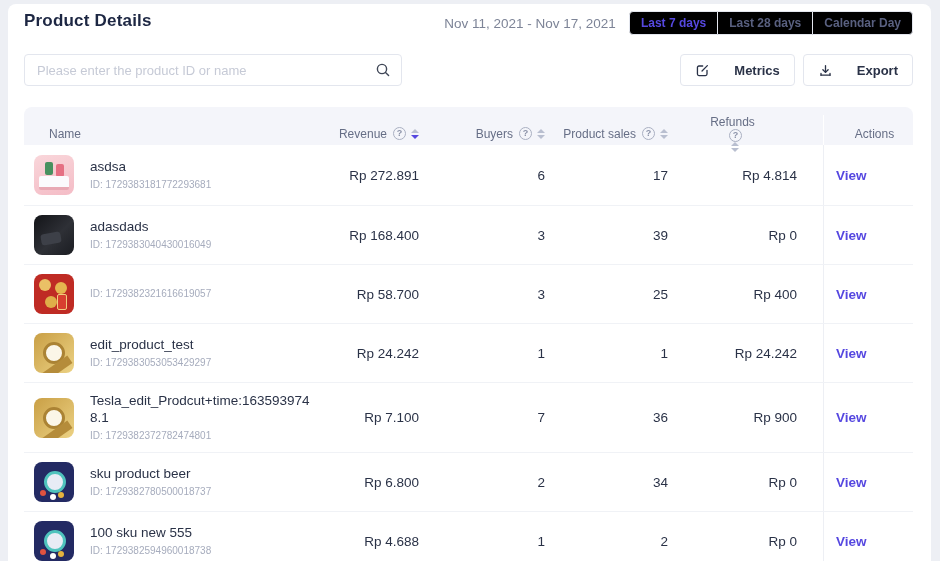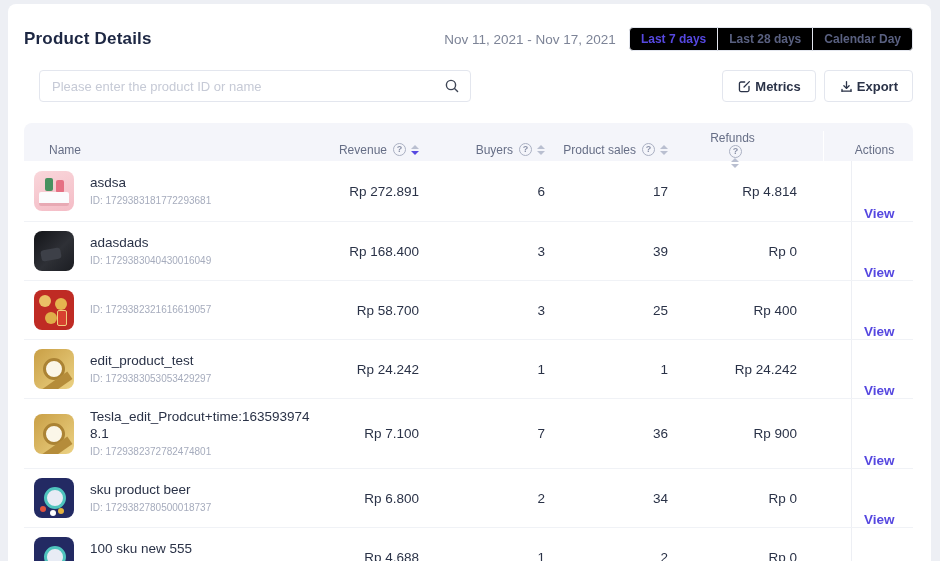--- a/index.html
+++ b/index.html
@@ -21,46 +21,46 @@
     --cell-text:#2a3247;
     --title:#1d2743;
   }
   .card{
     position:absolute; left:8px; top:4px; width:923px; height:640px;
     background:#fff; border-radius:8px;
   }
   .content{ margin:0 18px 0 16px; width:889px; }
 
   
-  .header-row{ padding-top:23px; display:flex; justify-content:space-between; align-items:center; }
+  .header-row{ padding-top:7px; display:flex; justify-content:space-between; align-items:flex-start; }
   .page-title{ font-size:17px; font-weight:700; color:var(--title); letter-spacing:.2px; }
   .header-right{ display:flex; align-items:center; gap:13px; }
   .date-range{ font-size:13.5px; color:var(--muted); }
   .segmented{ display:flex; }
   .seg-btn{
     font-family:inherit; background:#000000; border:1px solid var(--border);
     font-size:12px; color:#596080; padding:4px 11px; cursor:pointer;
     margin-left:-1px; font-weight:700; line-height:14px;
   }
   .seg-btn:first-child{ border-radius:4px 0 0 4px; margin-left:0; }
   .seg-btn:last-child{ border-radius:0 4px 4px 0; }
   .seg-btn.active{ color:var(--accent); position:relative; z-index:1; }
 
   
   .toolbar-row{ margin-top:19px; display:flex; justify-content:space-between; align-items:center; }
-  .search-box{ position:relative; width:432px;margin-left:15px; }
+  .search-box{ position:relative; width:378px; }
   .search-box input{
     width:100%; height:32px; border:1px solid var(--border); border-radius:4px;
     padding:0 34px 0 12px; font-size:13px; font-family:inherit; color:#2a3247; outline:none;
   }
   .search-box input::placeholder{ color:#c6cad6; }
   .search-icon{ position:absolute; right:11px; top:8px; width:16px; height:16px; }
   .toolbar-buttons{ display:flex; gap:8px; }
   .tool-btn{
-    display:flex; align-items:center; gap:3px; height:32px; padding:0 14px;
+    display:flex; align-items:center; gap:24px; height:32px; padding:0 14px;
     background:#fff; border:1px solid var(--border); border-radius:4px; cursor:pointer;
     font-family:inherit; font-size:13px; font-weight:700; color:#2a3247;
   }
 
   
   .table{ margin-top:21px; }
   .thead, .trow{
     display:grid;
     grid-template-columns:296px 99px 126px 123px 155px 90px;
     align-items:center;
@@ -88,21 +88,21 @@
   .trow{ min-height:58px; border-bottom:1px solid var(--row-line); }
   .trow:first-child{ min-height:61px; }
   .cell-name{ display:flex; align-items:center; gap:16px; padding:9px 10px 9px 10px; }
   .name-lines{ display:flex; flex-direction:column; gap:3px; max-width:224px; }
   .p-name{ font-size:13.5px; color:var(--cell-text); line-height:17px; word-break:break-all; }
   .p-id{ font-size:10px; color:var(--id-text); line-height:14px; white-space:nowrap; }
   .cell-num{ text-align:right; font-size:13.5px; color:var(--cell-text); }
   .cell-refunds{ padding-right:26px; }
   .cell-actions{
     align-self:stretch; border-left:1px solid #edeff4;
-    display:flex; align-items:flex-end; padding-left:12px;margin-left:28px;
+    display:flex; align-items:center; padding-left:12px;
   }
   .view-link{ color:var(--accent); font-size:13.5px; font-weight:700; text-decoration:none; cursor:pointer; }
 
   
   .thumb{ width:40px; height:40px; border-radius:8px; position:relative; overflow:hidden; flex:none; }
   .thumb--pink{ background:linear-gradient(160deg,#f9d6da,#f4bcc6); }
   .thumb--pink::before{ content:""; position:absolute; left:11px; top:7px; width:8px; height:13px;
     background:#47915f; border-radius:2px; box-shadow:11px 2px 0 #e57083; }
   .thumb--pink::after{ content:""; position:absolute; left:5px; right:5px; bottom:5px; height:11px;
     background:#fbfbfd; border-radius:2px; border-bottom:3px solid #e8a9b4; }

